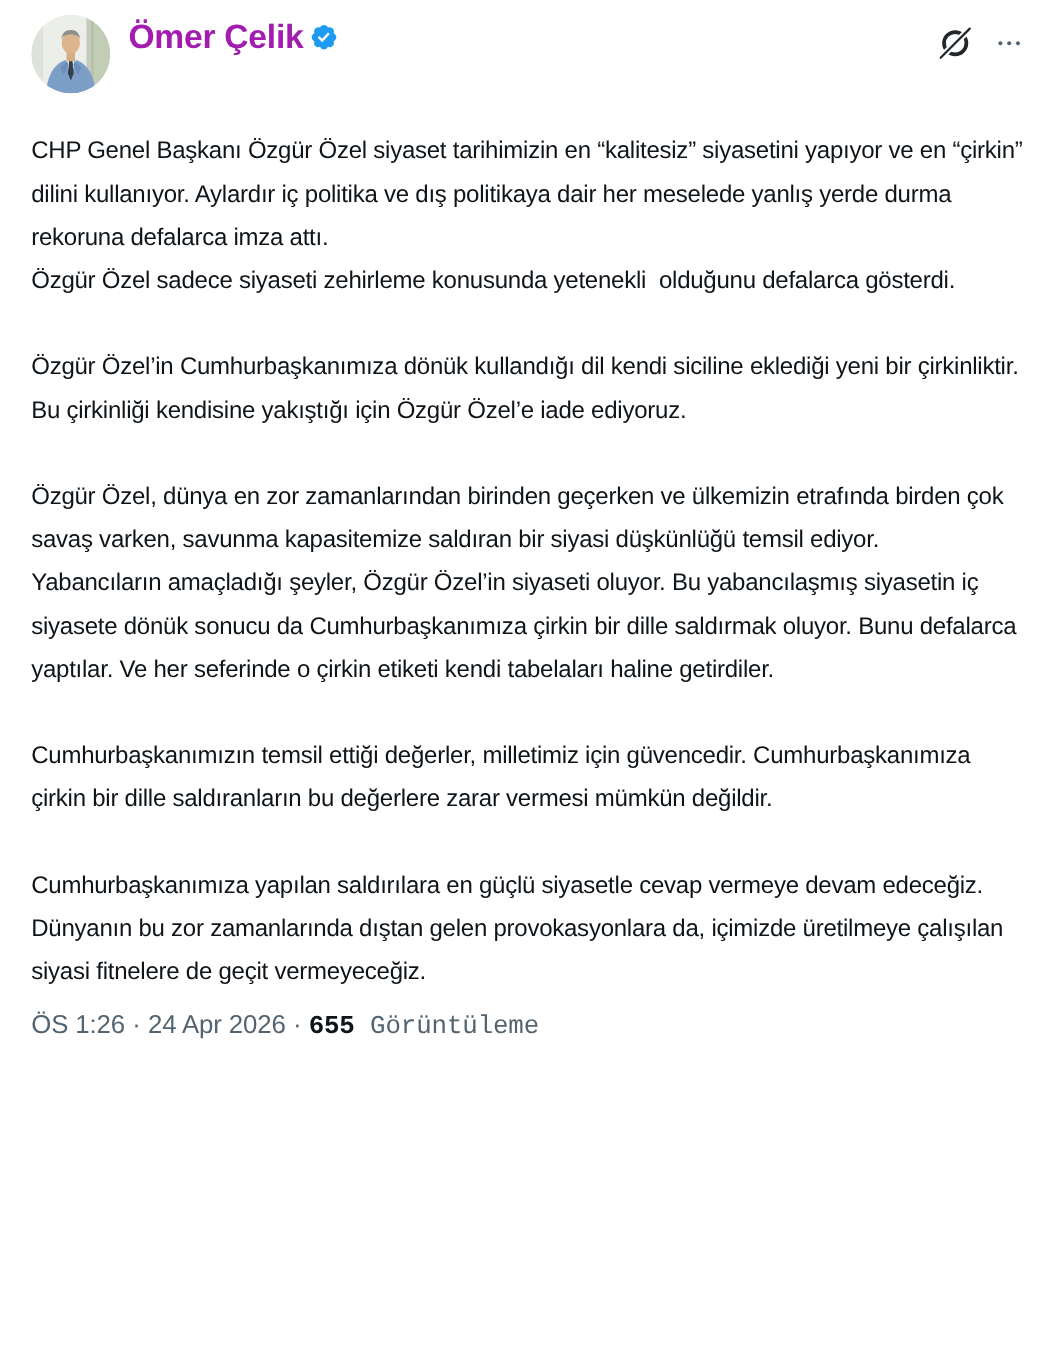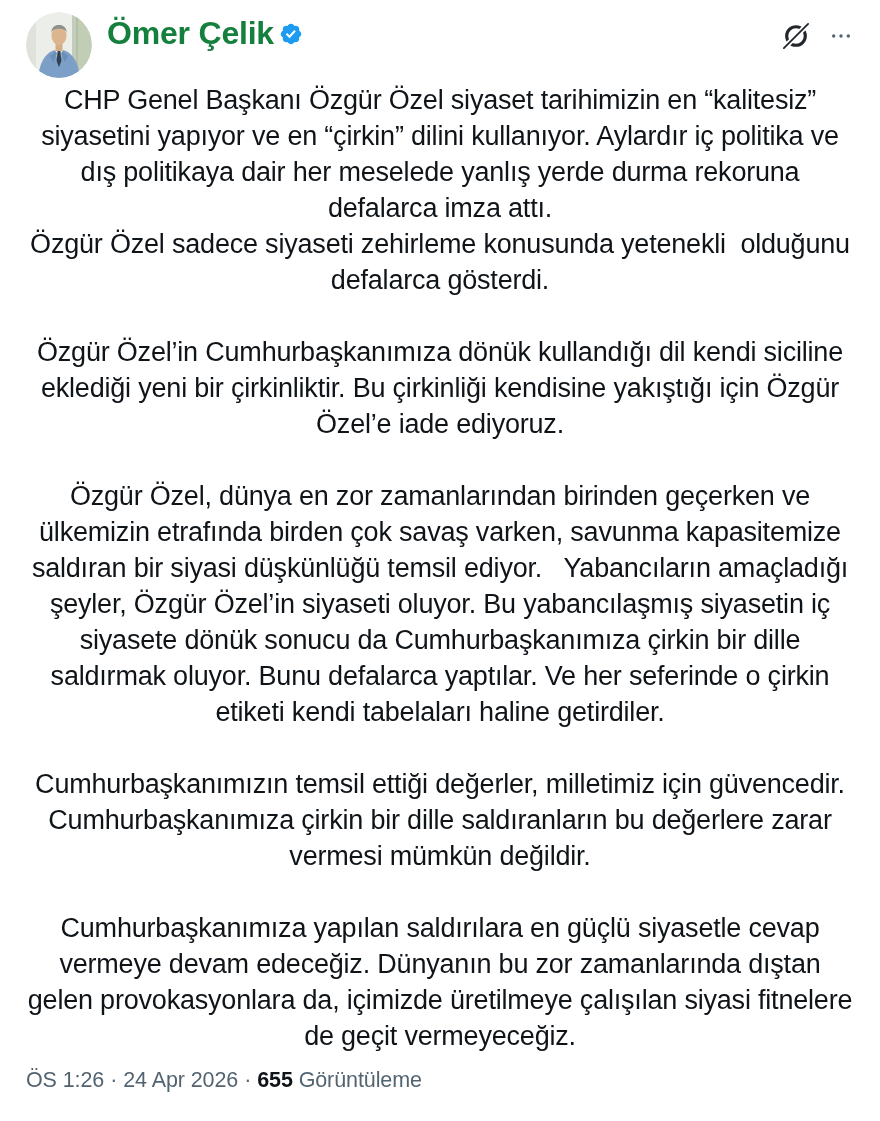--- a/index.html
+++ b/index.html
@@ -15,57 +15,56 @@
   
   .tweet-header { display: flex; align-items: flex-start; }
   .avatar {
     width: 66px; height: 66px; border-radius: 50%;
     overflow: hidden; flex: 0 0 66px; cursor: pointer;
   }
   .avatar svg { display: block; }
   .user-info { margin-left: 15px; padding-top: 3px; }
   .name-row { display: flex; align-items: center; }
   .display-name {
-    font-size: 32px; font-weight: 700; letter-spacing: -0.2px;
-    color: #15803d; cursor: pointer;
+    font-size: 28px; font-weight: 700; letter-spacing: -0.2px;
+    color: #a21caf; cursor: pointer;
   }
   .verified-badge { margin-left: 5px; display: inline-flex; }
   .user-handle { font-size: 22px; color: #536471; margin-top: 3px; cursor: pointer; }
 
   .header-actions {
     margin-left: auto; display: flex; align-items: center;
     gap: 16px; padding-top: 8px;
   }
   .icon-btn {
     background: none; border: none; padding: 0; margin: 0;
     cursor: pointer; display: inline-flex; align-items: center;
   }
 
   
   .tweet-text {
-    margin-top: 4px;
-    font-size: 27px;
+    margin-top: 30px;
+    font-size: 20px;
     line-height: 36px;
     letter-spacing: -0.2px;
     color: #0f1419;
     white-space: pre-wrap;
     max-width: 828px;
-    text-align: center;
   }
 
   
   .tweet-meta {
     margin-top: 14px;
     font-size: 21.5px;
     color: #536471;
     letter-spacing: -0.1px;
   }
   .tweet-meta .sep { margin: 0 6px; }
   .views-count { color: #0f1419; font-weight: 700; }
-  .views-link { cursor: pointer; }
+  .views-link { cursor: pointer; font-family: Liberation Mono, monospace; }
 </style>
 </head>
 <body>
 
 <div class="tweet-card">
 
   <div class="tweet-header">
 
     <div class="avatar">
       <svg width="66" height="66" viewBox="0 0 66 66">

